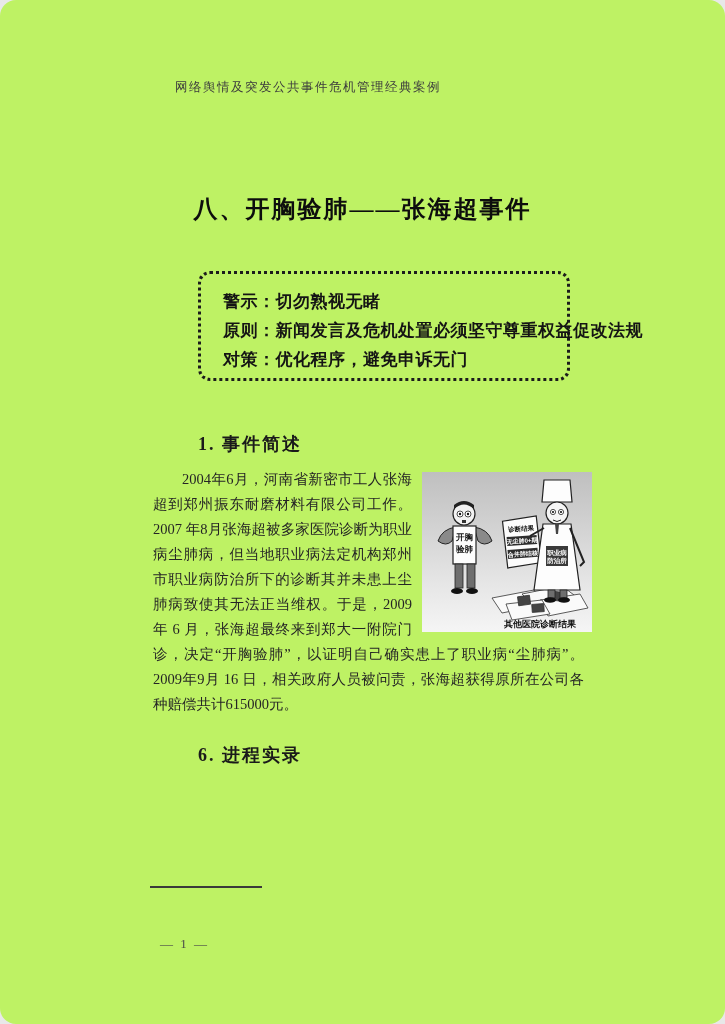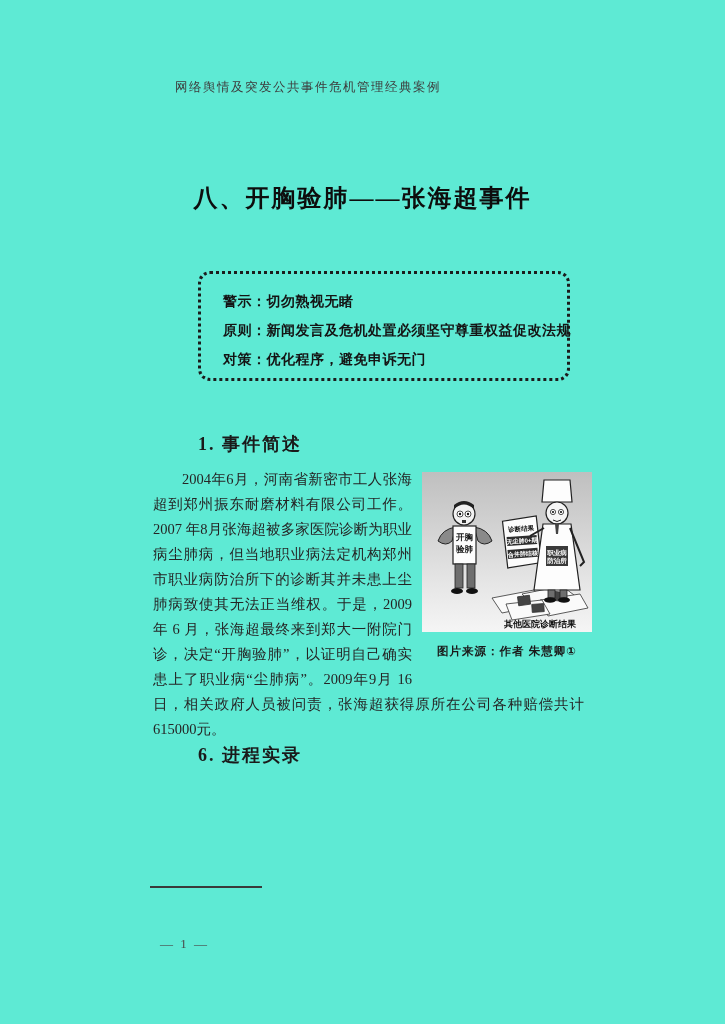--- a/index.html
+++ b/index.html
@@ -1,42 +1,43 @@
 <!DOCTYPE html>
 <html><head>
 <meta charset="utf-8">
 <style>
   html,body{margin:0;padding:0;background:#e8e8e8;}
   .page{
     position:relative;
     width:725px;height:1024px;
     margin:0 auto;
-    background:#5eead4;
+    background:#bef264;
     font-family:"Liberation Serif","DejaVu Serif",serif;
     color:#222;
     overflow:hidden;
+    border-radius:16px;
   }
   .running-header{
     position:absolute;left:175px;top:79px;
     font-size:12.5px;letter-spacing:1.5px;color:#3d3d3d;
   }
   .doc-title{
     position:absolute;left:0;right:0;top:182px;
     text-align:center;
     font-size:24px;font-weight:bold;letter-spacing:2px;color:#0d0d0d;
   }
   .summary-box{
     position:absolute;left:198px;top:271px;width:372px;height:110px;
     border:3px dotted #1c1c1c;border-radius:12px;
     box-sizing:border-box;
     padding:13px 10px 0 22px;
   }
   .summary-box .box-line{
     font-family:"Liberation Sans","DejaVu Sans",sans-serif;
-    font-weight:bold;font-size:14px;line-height:29px;color:#141414;
+    font-weight:bold;font-size:17px;line-height:29px;color:#141414;
     letter-spacing:0.5px;
     white-space:nowrap;
   }
   .section-heading{
     position:absolute;left:198px;
     font-size:18px;font-weight:bold;letter-spacing:2px;color:#1a1a1a;
   }
   #s1-heading{top:432px;}
   #s2-heading{top:743px;}
   .content{
@@ -70,21 +71,21 @@
   }
   .cartoon-label{font-family:"Liberation Sans","DejaVu Sans",sans-serif;font-weight:bold;}
 </style>
 </head>
 <body>
 
 <div class="page">
 
   <div class="running-header">网络舆情及突发公共事件危机管理经典案例</div>
 
-  <h1 class="doc-title" style="margin:0;">八、开胸验肺——张海超事件</h1>
+  <h1 class="doc-title" style="margin:11px;">八、开胸验肺——张海超事件</h1>
 
   <div class="summary-box">
     <div class="box-line">警示：切勿熟视无睹</div>
     <div class="box-line">原则：新闻发言及危机处置必须坚守尊重权益促改法规</div>
     <div class="box-line">对策：优化程序，避免申诉无门</div>
   </div>
 
   <div class="section-heading" id="s1-heading">1. 事件简述</div>
 
   <div class="content" id="content-1">
@@ -153,21 +154,20 @@
           <path d="M148,56 l14,34 l-4,4" stroke="#222" stroke-width="2" fill="none"></path>
           <rect x="124" y="74" width="22" height="20" fill="#3a3a3a"></rect>
           <text class="cartoon-label" x="135" y="83" text-anchor="middle" font-size="6.5" fill="#fff">职业病</text>
           <text class="cartoon-label" x="135" y="91" text-anchor="middle" font-size="6.5" fill="#fff">防治所</text>
           <rect x="126" y="118" width="7" height="8" fill="#6e6e6e" stroke="#222" stroke-width="0.8"></rect>
           <rect x="138" y="118" width="7" height="8" fill="#6e6e6e" stroke="#222" stroke-width="0.8"></rect>
           <ellipse cx="128" cy="128" rx="6" ry="2.8" fill="#111"></ellipse>
           <ellipse cx="142" cy="128" rx="6" ry="2.8" fill="#111"></ellipse>
         </g>
       </svg>
-      <figcaption>图片来源：作者  朱慧卿①</figcaption>
     </figure>
     <p>2004年6月，河南省新密市工人张海超到郑州振东耐磨材料有限公司工作。2007 年8月张海超被多家医院诊断为职业病尘肺病，但当地职业病法定机构郑州市职业病防治所下的诊断其并未患上尘肺病致使其无法正当维权。于是，2009 年 6 月，张海超最终来到郑大一附院门诊，决定“开胸验肺”，以证明自己确实患上了职业病“尘肺病”。2009年9月 16 日，相关政府人员被问责，张海超获得原所在公司各种赔偿共计615000元。</p>
   </div>
 
   <div class="section-heading" id="s2-heading">6. 进程实录</div>
 
 
   <div class="footnote-rule"></div>
 
 

